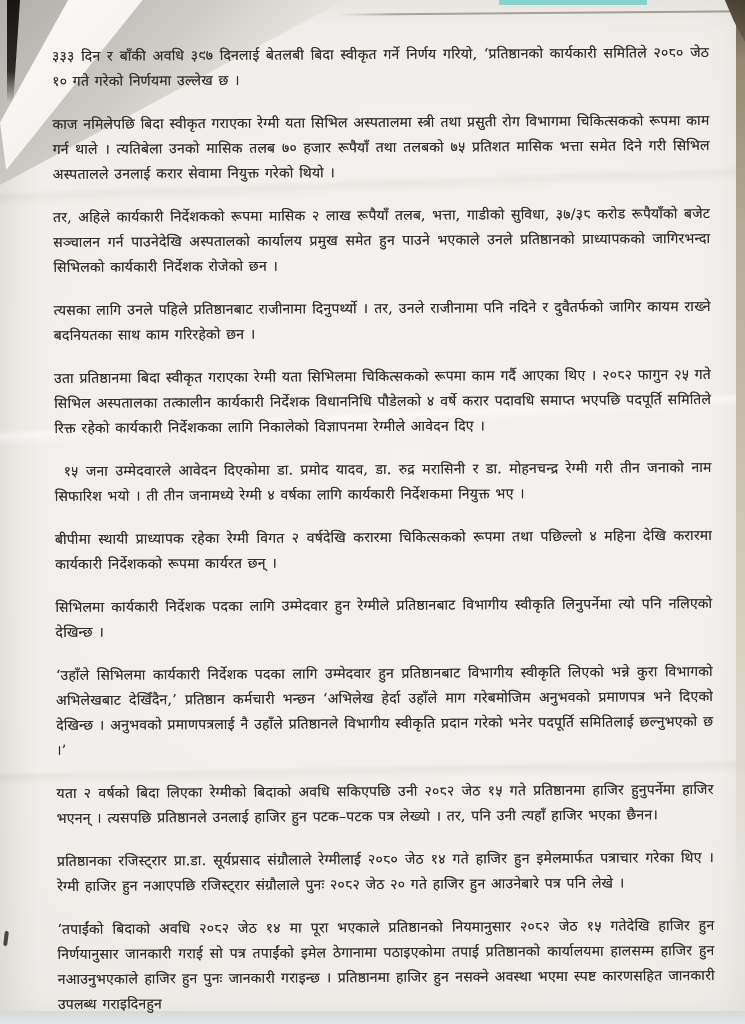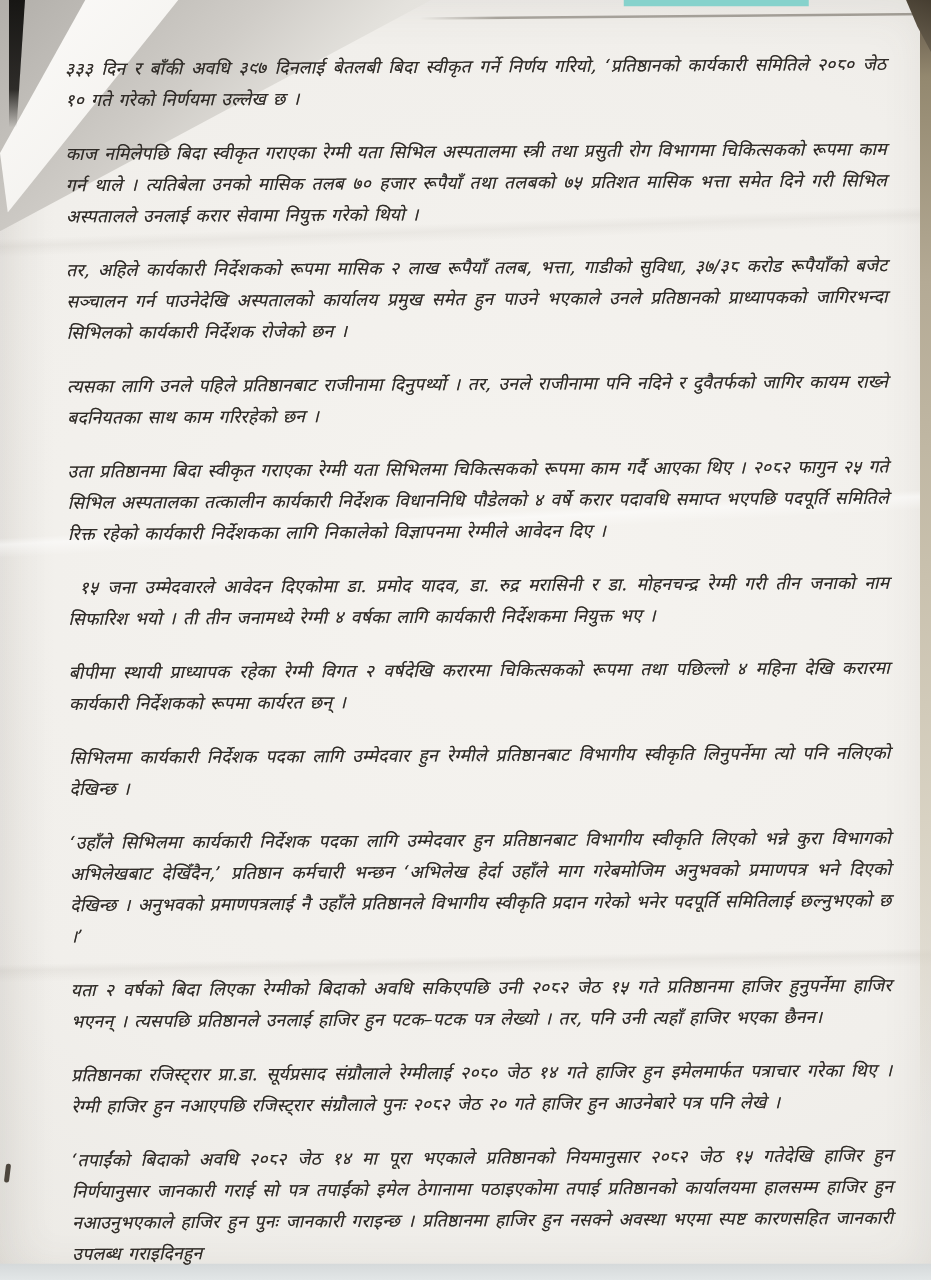--- a/index.html
+++ b/index.html
@@ -6,21 +6,20 @@
   body{
     width:745px;height:1024px;overflow:hidden;
     background:#d9d7d3;
     font-family:"DejaVu Serif","Liberation Serif",serif;
   }
   .page{
     position:relative;width:745px;height:1024px;
     background:
       radial-gradient(ellipse 120% 80% at 55% 45%, #f5f3ef 0%, #f1efeb 55%, #e9e7e2 100%);
     box-shadow:inset 0 0 40px rgba(90,85,75,.12);
-    font-style:italic;
   }
   
   .page::before{
     content:"";position:absolute;inset:0;pointer-events:none;
     background:
       linear-gradient(178deg, transparent 18.2%, rgba(120,112,100,.07) 18.8%, transparent 19.6%),
       linear-gradient(177deg, transparent 40.5%, rgba(255,255,255,.5) 41%, transparent 42%),
       linear-gradient(179deg, transparent 74.4%, rgba(120,112,100,.08) 74.9%, transparent 75.8%),
       linear-gradient(90deg, rgba(120,112,100,.05) 0%, transparent 6%);
   }

